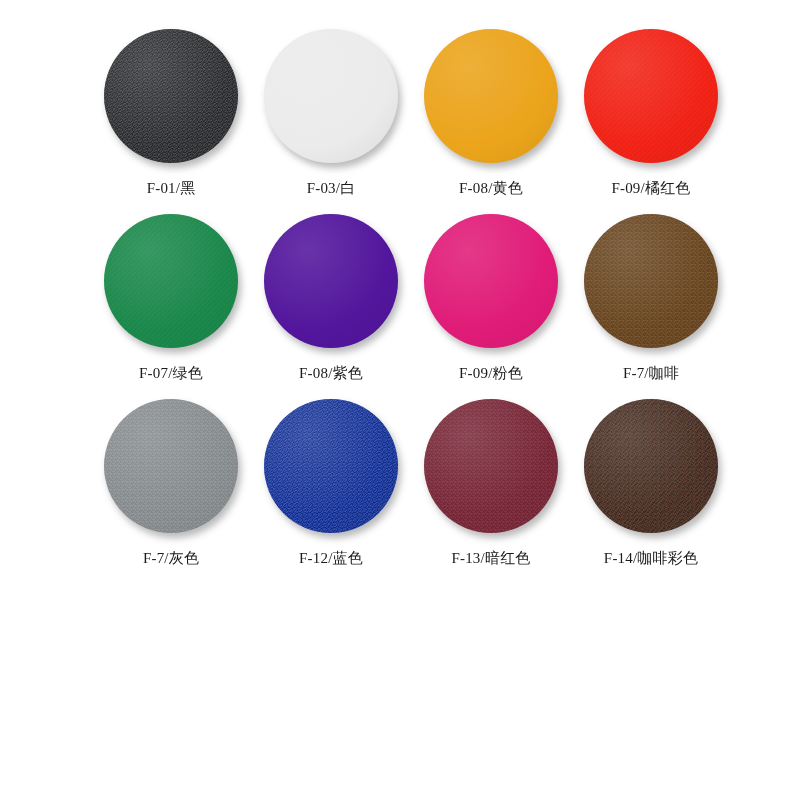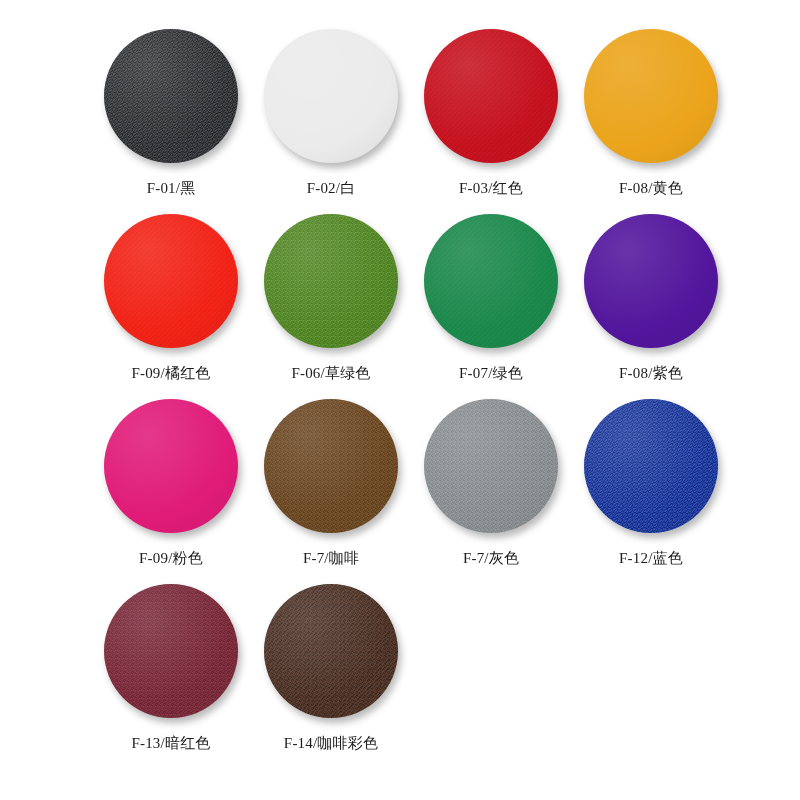--- a/index.html
+++ b/index.html
@@ -132,56 +132,38 @@
           </div>
         </div>
         <div class="swatch-label">F-01/黑</div>
       </div>
       <div class="swatch-cell">
         <div class="swatch-disc-wrap">
           <div class="swatch-disc tex-none" style="background-color: rgb(235, 235, 235);">
             <div class="sheen"></div>
           </div>
         </div>
-        <div class="swatch-label">F-02/白</div>
-      </div>
-      <div class="swatch-cell">
-        <div class="swatch-disc-wrap">
-          <div class="swatch-disc tex-light" style="background-color: rgb(200, 17, 30);">
-            <div class="grain"></div>
-            <div class="sheen"></div>
-          </div>
-        </div>
-        <div class="swatch-label">F-03/红色</div>
+        <div class="swatch-label">F-03/白</div>
       </div>
       <div class="swatch-cell">
         <div class="swatch-disc-wrap">
           <div class="swatch-disc tex-none" style="background-color: rgb(235, 164, 27);">
             <div class="sheen"></div>
           </div>
         </div>
         <div class="swatch-label">F-08/黄色</div>
       </div>
       <div class="swatch-cell">
         <div class="swatch-disc-wrap">
           <div class="swatch-disc tex-light" style="background-color: rgb(244, 34, 22);">
             <div class="grain"></div>
             <div class="sheen"></div>
           </div>
         </div>
         <div class="swatch-label">F-09/橘红色</div>
-      </div>
-      <div class="swatch-cell">
-        <div class="swatch-disc-wrap">
-          <div class="swatch-disc tex-medium" style="background-color: rgb(83, 140, 34);">
-            <div class="grain"></div>
-            <div class="sheen"></div>
-          </div>
-        </div>
-        <div class="swatch-label">F-06/草绿色</div>
       </div>
       <div class="swatch-cell">
         <div class="swatch-disc-wrap">
           <div class="swatch-disc tex-light" style="background-color: rgb(27, 138, 76);">
             <div class="grain"></div>
             <div class="sheen"></div>
           </div>
         </div>
         <div class="swatch-label">F-07/绿色</div>
       </div>

